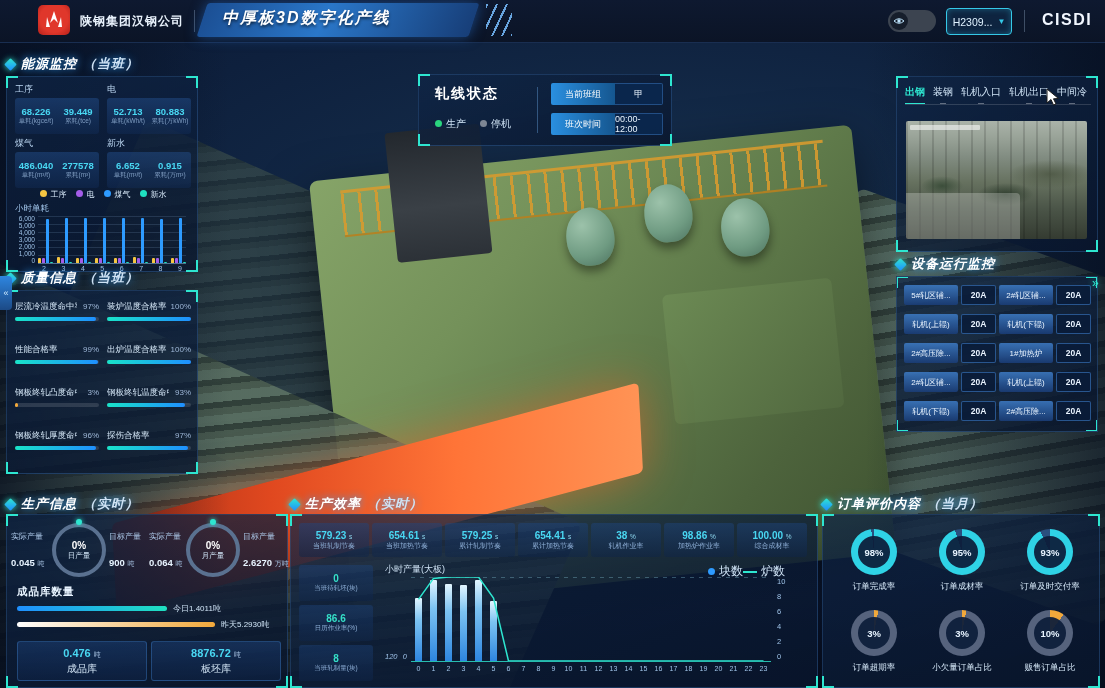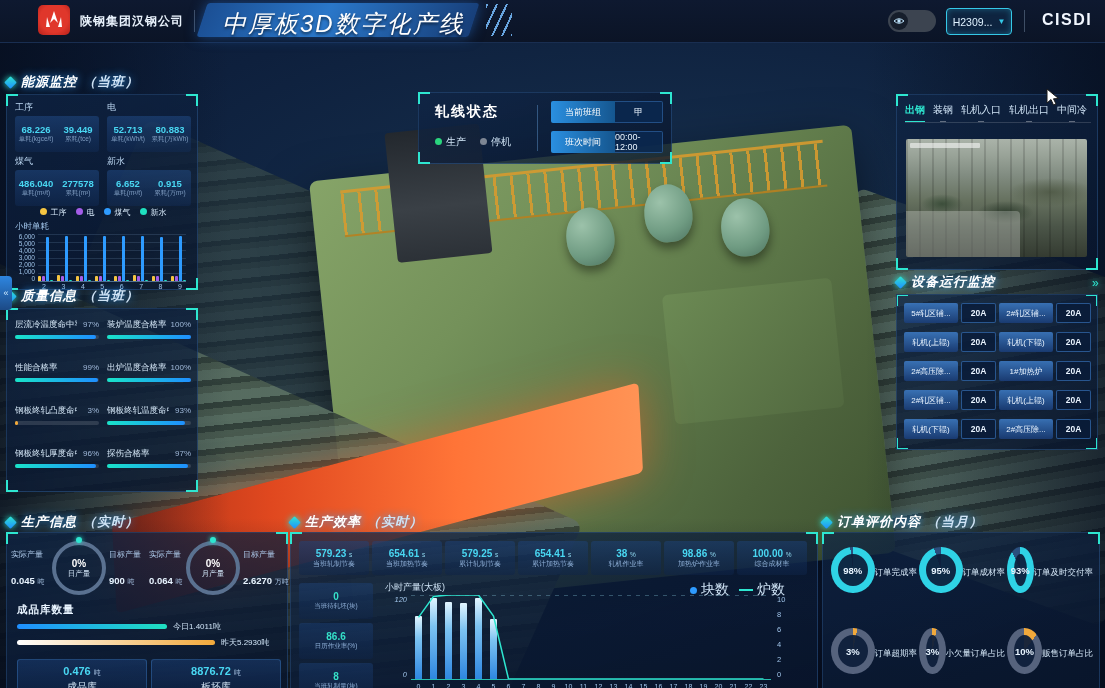--- a/index.html
+++ b/index.html
@@ -5,21 +5,21 @@
   html,body{margin:0;padding:0;background:#060d1e;}
   body{font-family:"Liberation Sans","DejaVu Sans",sans-serif;}
   #stage{position:relative;width:1105px;height:688px;overflow:hidden;background:#0a1630;}
   
   #hdr{position:absolute;left:0;top:0;width:1105px;height:42px;background:linear-gradient(180deg,#0e1930,#0b1426);border-bottom:1px solid rgba(60,110,180,.25);z-index:40;}
   #logo{position:absolute;left:38px;top:5px;width:32px;height:30px;background:radial-gradient(circle at 50% 45%,#e0372b 0 60%,#b3201a 100%);border-radius:5px;}
   #logo svg{position:absolute;left:4px;top:4px;}
   #companyName{position:absolute;left:80px;top:13px;font-size:12px;letter-spacing:1px;color:#e8f1fb;font-weight:bold;}
   .hdr-div{position:absolute;top:10px;width:1px;height:22px;background:rgba(180,210,240,.3);}
   #banner{position:absolute;left:202px;top:3px;width:272px;height:34px;background:linear-gradient(100deg,#1b4f94 0%,#2a77c9 45%,#173e78 100%);transform:skewX(-18deg);border-radius:3px;box-shadow:0 0 12px rgba(40,120,220,.5);}
-  #mainTitle{position:absolute;left:222px;top:8px;font-size:24px;font-weight:normal;font-style:italic;color:#ffffff;letter-spacing:2px;text-shadow:0 2px 3px rgba(0,0,0,.6);}
+  #mainTitle{position:absolute;left:222px;top:8px;font-size:16px;font-weight:bold;font-style:italic;color:#ffffff;letter-spacing:2px;text-shadow:0 2px 3px rgba(0,0,0,.6);}
   #bannerSlash{position:absolute;left:486px;top:4px;width:26px;height:32px;background:repeating-linear-gradient(115deg,rgba(120,190,255,.85) 0 2px,transparent 2px 9px);}
   #eyeToggle{position:absolute;left:888px;top:10px;width:48px;height:22px;border-radius:11px;background:#3c4450;cursor:pointer;}
   #eyeToggle .eyec{position:absolute;left:2px;top:2px;width:18px;height:18px;border-radius:50%;background:#161e2b;display:flex;align-items:center;justify-content:center;}
   #shiftSel{position:absolute;left:946px;top:8px;width:64px;height:25px;border:1px solid #35c9e8;border-radius:4px;background:rgba(14,38,66,.9);color:#dff2ff;font-size:10.5px;display:flex;align-items:center;justify-content:center;gap:5px;cursor:pointer;box-shadow:0 0 6px rgba(53,201,232,.35) inset;}
   #shiftSel .caret{color:#35c9e8;font-size:8px;}
   #brand{position:absolute;left:1042px;top:11px;font-size:16px;font-weight:bold;letter-spacing:1.5px;color:#f2f7ff;}
   
   #scene{position:absolute;left:0;top:42px;width:1105px;height:646px;background:radial-gradient(95% 65% at 60% 28%,#17314f 0%,#0e203d 55%,#0a1630 100%);overflow:hidden;}
   .sc{position:absolute;}
   #rollTop{left:70px;top:160px;width:470px;height:280px;transform:rotate(24deg);background:repeating-linear-gradient(150deg,#44564c 0 9px,#2c3a33 9px 14px,#3a4a40 14px 20px);opacity:.55;border-radius:10px;}
@@ -28,21 +28,21 @@
   #mill{left:330px;top:110px;width:545px;height:430px;transform:rotate(-6deg);background:linear-gradient(135deg,#86a468 0%,#74915a 30%,#5f7a4a 55%,#4d633c 78%,#3e5230 100%);border-radius:8px;box-shadow:0 18px 50px rgba(0,0,0,.55);}
   #mill .rail{position:absolute;left:30px;right:30px;top:12px;height:42px;border-top:3px solid #d79b2f;border-bottom:2px solid #b8811f;background:repeating-linear-gradient(90deg,#d79b2f 0 3px,transparent 3px 17px);opacity:.9;}
   #mill .tower{position:absolute;left:80px;top:-40px;width:95px;height:130px;background:linear-gradient(180deg,#23282e,#3a4046 60%,#2c3137);border-radius:4px;}
   #mill .cyl{position:absolute;width:48px;height:58px;border-radius:50% 50% 45% 45%;background:radial-gradient(circle at 35% 30%,#9cc2aa,#6f9b82 60%,#4d7360);box-shadow:0 6px 10px rgba(0,0,0,.4);}
   #mill .blk{position:absolute;right:36px;top:150px;width:170px;height:130px;background:linear-gradient(135deg,#6c8a54,#51683f);border-radius:6px;}
   #plate{left:105px;top:412px;width:545px;height:88px;transform:rotate(-15deg) skewX(-12deg);background:linear-gradient(90deg,#a92f16 0%,#e0481f 30%,#ff7437 65%,#ff9355 100%);border-radius:5px;box-shadow:0 0 45px rgba(255,95,35,.5);}
   #floorFade{left:0;bottom:0;width:1105px;height:170px;background:linear-gradient(180deg,transparent,rgba(4,9,22,.85));}
   #vigL{left:0;top:0;width:230px;height:646px;background:linear-gradient(90deg,rgba(6,14,30,.82),transparent);}
   #vigR{right:0;top:0;width:240px;height:646px;background:linear-gradient(270deg,rgba(6,14,30,.75),transparent);}
   
-  .zone{position:absolute;z-index:30;margin-top:18px;}
+  .zone{position:absolute;z-index:30;}
   .p-title{display:flex;align-items:center;gap:6px;height:20px;font-size:13px;font-weight:bold;font-style:italic;color:#ffffff;letter-spacing:1px;text-shadow:0 0 8px rgba(46,160,255,.9);}
   .p-title .sub{color:#cfe3f5;}
   .dia{width:9px;height:9px;transform:rotate(45deg);background:linear-gradient(135deg,#2ee6d0,#1f8fff);box-shadow:0 0 6px #2ee6d0;border-radius:1px;}
   .p-box{position:absolute;left:0;right:0;background:linear-gradient(160deg,rgba(15,37,70,.72),rgba(9,22,45,.8));border:1px solid rgba(70,130,200,.28);}
   .p-box::before{content:'';position:absolute;inset:-1px;pointer-events:none;background:
     linear-gradient(#2ee6d0,#2ee6d0) 0 0/12px 2px,linear-gradient(#2ee6d0,#2ee6d0) 0 0/2px 12px,
     linear-gradient(#2ee6d0,#2ee6d0) 100% 0/12px 2px,linear-gradient(#2ee6d0,#2ee6d0) 100% 0/2px 12px,
     linear-gradient(#2ee6d0,#2ee6d0) 0 100%/12px 2px,linear-gradient(#2ee6d0,#2ee6d0) 0 100%/2px 12px,
     linear-gradient(#2ee6d0,#2ee6d0) 100% 100%/12px 2px,linear-gradient(#2ee6d0,#2ee6d0) 100% 100%/2px 12px;
     background-repeat:no-repeat;}
@@ -131,35 +131,35 @@
   #efficiency .p-box{top:20px;height:172px;}
   .st-box{position:absolute;top:8px;width:70px;height:34px;background:linear-gradient(180deg,rgba(30,70,130,.45),rgba(14,36,72,.5));border-radius:3px;display:flex;flex-direction:column;align-items:center;justify-content:center;overflow:hidden;}
   .st-v{font-size:10px;font-weight:bold;color:#49d7f2;white-space:nowrap;}
   .st-v .u{font-size:6.5px;color:#8fd8ef;font-weight:normal;}
   .st-l{font-size:7px;color:#8fb0d8;white-space:nowrap;}
   .sd-box{position:absolute;left:8px;width:74px;height:36px;background:linear-gradient(180deg,rgba(30,70,130,.4),rgba(14,36,72,.5));border-radius:3px;display:flex;flex-direction:column;align-items:center;justify-content:center;}
   .sd-v{font-size:10px;font-weight:bold;color:#35e0c8;}
   .sd-l{font-size:6.5px;color:#8fb0d8;white-space:nowrap;}
   #hwrap{position:absolute;left:94px;top:48px;width:426px;height:120px;}
   #hTitle{position:absolute;left:0;top:0;font-size:9px;color:#cfe3f5;}
-  #hLegend{position:absolute;right:26px;top:0;display:flex;gap:10px;align-items:flex-start;font-size:14px;color:#cfe3f5;}
+  #hLegend{position:absolute;right:26px;top:0;display:flex;align-items:flex-start;font-size:12px;color:#cfe3f5;}
   .lgLine{display:inline-block;width:14px;height:2px;background:#2ee6d0;margin-right:4px;vertical-align:middle;}
-  #h-ly{position:absolute;left:0;top:14px;width:22px;height:84px;display:flex;flex-direction:column;justify-content:space-between;align-items:flex-end;font-size:7.5px;color:#9fc3e8;font-style:italic;}
+  #h-ly{position:absolute;left:0;top:14px;width:22px;height:84px;display:flex;flex-direction:row;justify-content:space-between;align-items:flex-end;font-size:7.5px;color:#9fc3e8;font-style:italic;}
   #h-plot{position:absolute;left:26px;top:14px;width:360px;height:84px;border-bottom:1px solid rgba(46,230,208,.8);background:repeating-linear-gradient(90deg,rgba(150,220,240,.3) 0 4px,transparent 4px 9px) 0 0/100% 1px no-repeat;}
   #h-bars{position:absolute;inset:0;display:flex;align-items:flex-end;}
   .h-slot{width:15px;display:flex;justify-content:center;align-items:flex-end;}
   .h-bar{width:7px;border-radius:1px 1px 0 0;background:linear-gradient(180deg,#e2f5ff 0%,#7cc3f2 35%,#2e86e0 100%);}
   #h-line{position:absolute;inset:0;}
   #h-ry{position:absolute;left:392px;top:14px;height:84px;display:flex;flex-direction:column;justify-content:space-between;font-size:7.5px;color:#9fc3e8;}
   #h-x{position:absolute;left:26px;top:102px;width:360px;display:flex;font-size:7px;color:#9fc3e8;}
   .h-xl{width:15px;text-align:center;}
   
   #orders{left:822px;top:494px;width:278px;height:192px;}
   #orders .p-box{top:20px;height:172px;}
-  .o-cell{position:absolute;width:86px;display:flex;align-items:center;text-align:right;}
+  .o-cell{position:absolute;width:86px;display:flex;flex-direction:column;align-items:center;text-align:right;}
   .donut{width:46px;height:46px;border-radius:50%;position:relative;}
   .donut .hole{position:absolute;inset:7px;border-radius:50%;background:rgba(13,30,58,.94);display:flex;align-items:center;justify-content:center;font-size:9.5px;font-weight:bold;color:#e8f4ff;}
   .o-lab{margin-top:6px;font-size:8.5px;color:#d6e8f8;white-space:nowrap;}
   
   #cursor{position:absolute;left:1046px;top:88px;z-index:60;pointer-events:none;}
 </style>
 </head>
 <body>
 
 <div id="stage">

